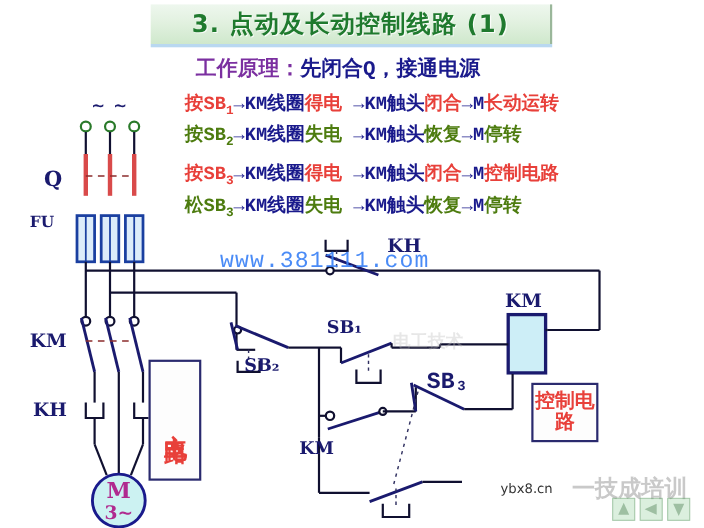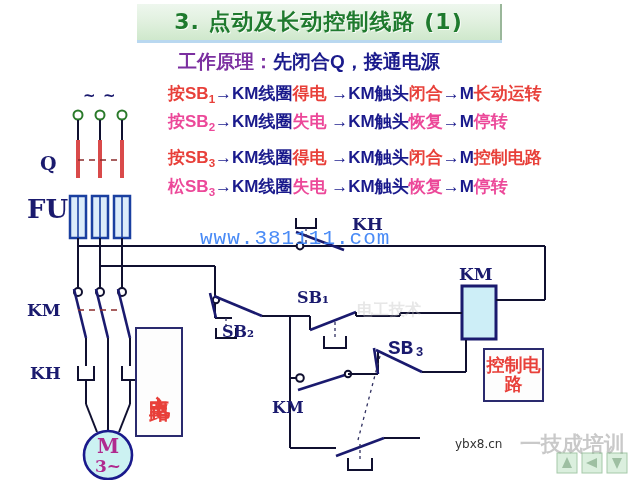--- a/index.html
+++ b/index.html
@@ -28,43 +28,43 @@
     white-space:nowrap;
   }
   #title-underline{
     position:absolute;left:137px;top:40px;width:365px;height:3px;
     background:#b9d8f0;
   }
 
   
   .ptext{
     position:absolute;white-space:nowrap;
-    font-family:Liberation Sans, sans-serif;
+    font-family:Liberation Mono, monospace;
     font-weight:bold;
   }
   #line-head{left:178px;top:49px;font-size:19px;}
   .pline{font-size:17px;left:168px;text-align:center;}
   #line1{top:82px;}
   #line2{top:110px;}
   #line3{top:146px;}
   #line4{top:175px;}
   .c-red{color:#e8403a;}
   .c-blue{color:#1a1a8c;}
-  .c-green{color:#ec4899;}
+  .c-green{color:#4d7c0f;}
   .c-purple{color:#7b2fa0;}
   sub{font-size:.68em;}
 
   
   .lbl{
     position:absolute;white-space:nowrap;
     font-family:"DejaVu Serif", serif;
     font-weight:bold;color:#1a1a6e;
   }
   #lbl-Q{left:40px;top:152px;font-size:19px;}
-  #lbl-FU{left:27px;top:194px;font-size:26px;}
+  #lbl-FU{left:27px;top:194px;font-size:14px;}
   #lbl-KM-main{left:27px;top:300px;font-size:17px;}
   #lbl-KH-main{left:30px;top:363px;font-size:17px;}
   #lbl-KH-ctl{left:352px;top:214px;font-size:17px;}
   #lbl-SB2{left:222px;top:282px;font-size:16px;margin-top:40px;}
   #lbl-SB1{left:297px;top:288px;font-size:16px;}
   #lbl-SB3{left:388px;top:337px;font-size:21px;font-family:Liberation Mono, monospace;}
   #lbl-KM-aux{left:272px;top:398px;font-size:16px;}
   #lbl-KM-coil{left:459px;top:264px;font-size:17px;}
   .tilde{position:absolute;font-family:"DejaVu Sans",sans-serif;
          font-size:15px;font-weight:bold;color:#1a1a6e;}

